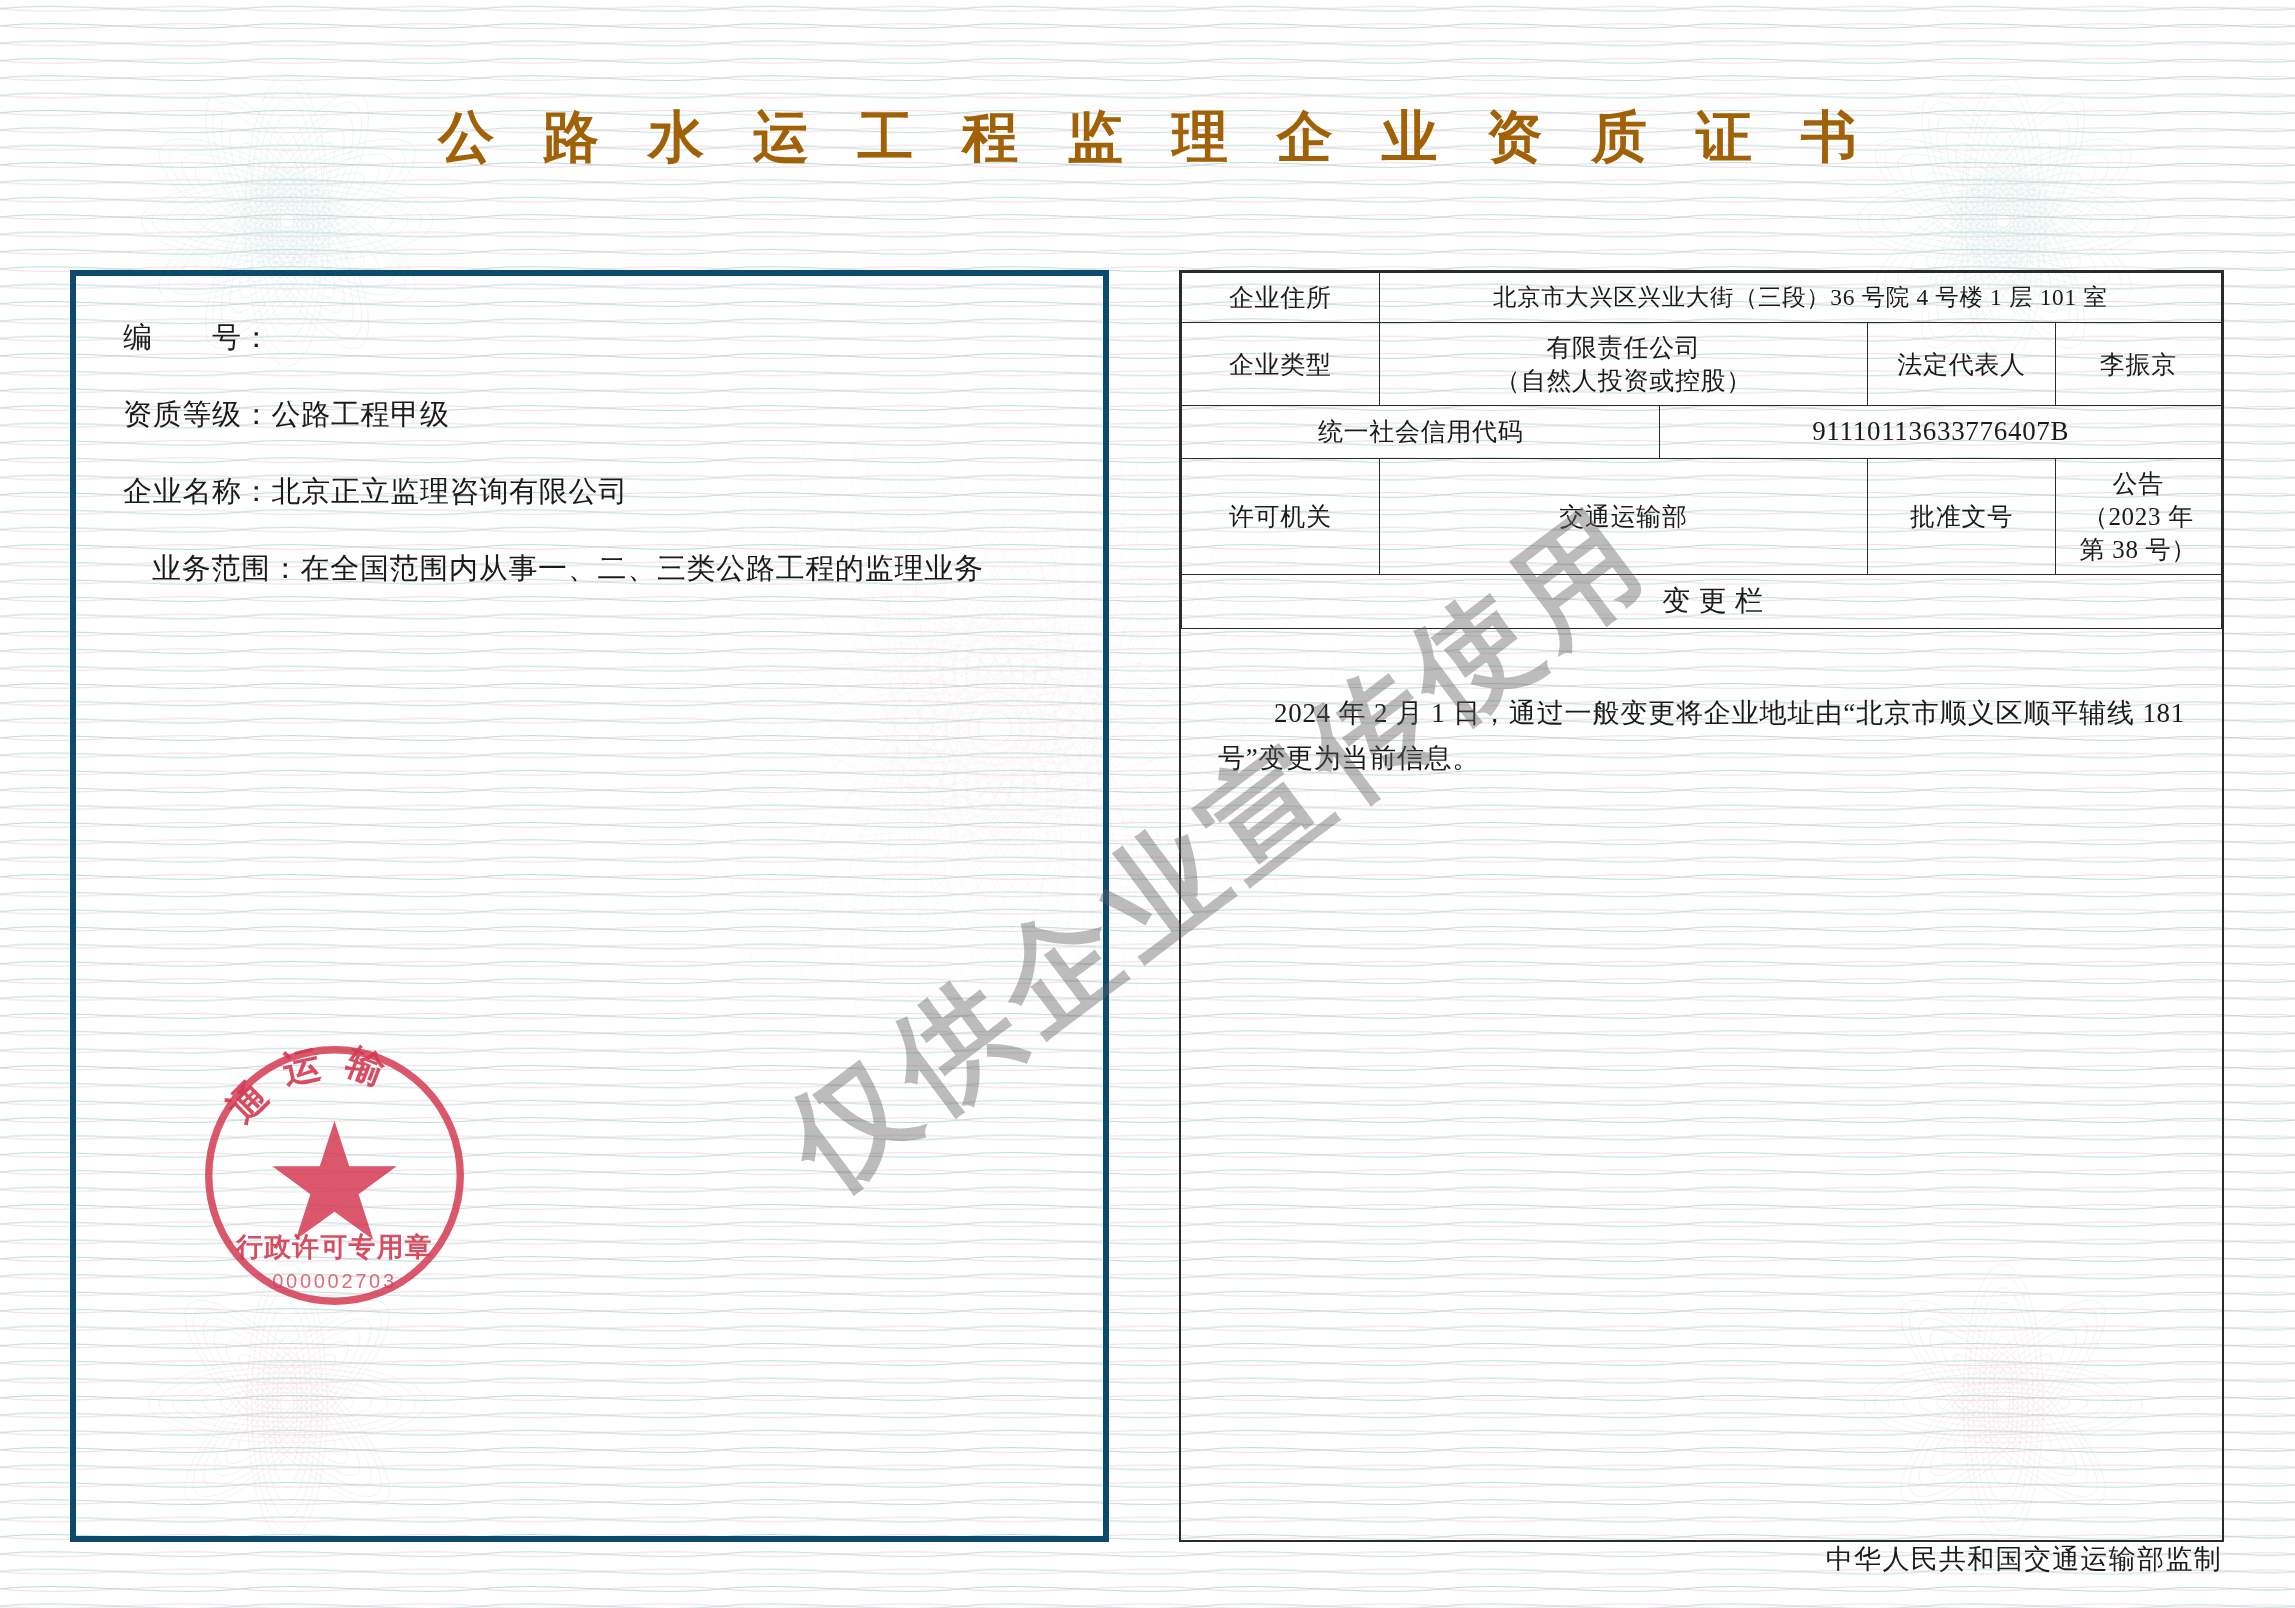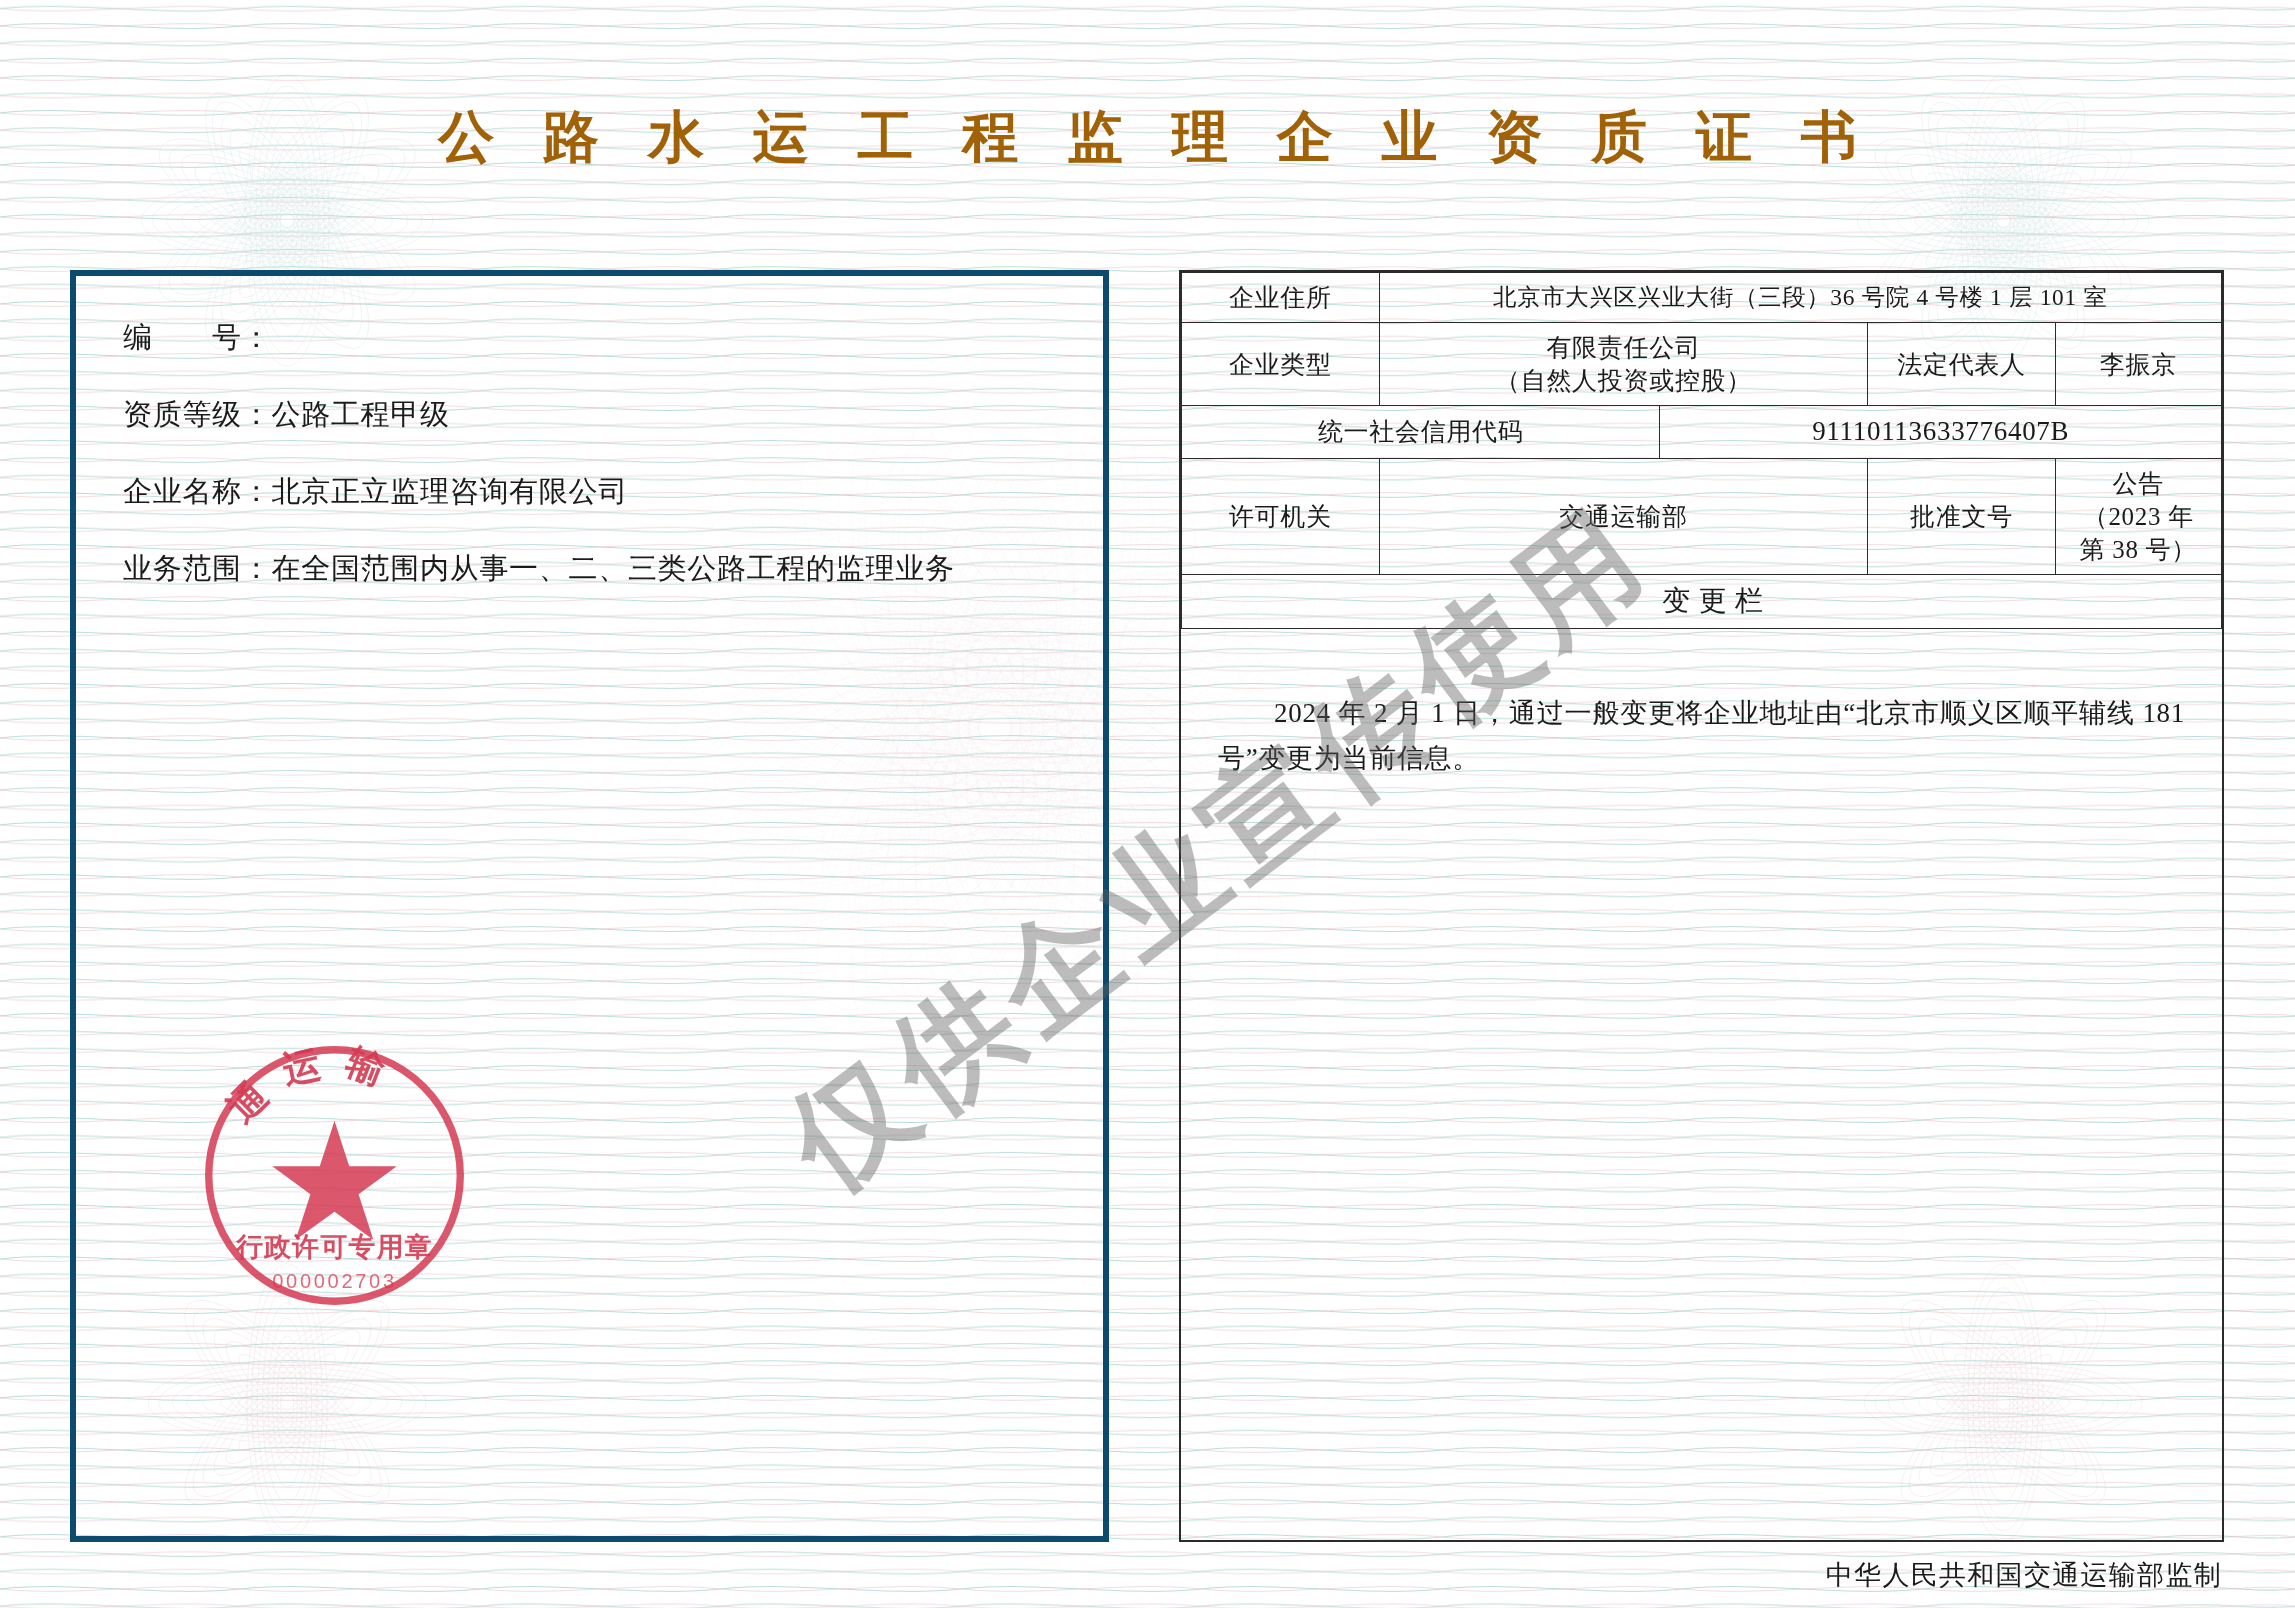--- a/index.html
+++ b/index.html
@@ -81,20 +81,21 @@
     flex: 0 0 auto;
     letter-spacing: 0.7px;
   }
   .lp-value {
     flex: 1 1 auto;
     white-space: normal;
     letter-spacing: 0.7px;
   }
   #lp-scope {
     width: 862px;
+    margin-left: 29px;
   }
   #lp-scope .lp-value {
     line-height: 1.5;
   }
 
   
   #left-bottom {
     position: absolute;
     left: 47px;
     bottom: 60px;
@@ -180,21 +181,21 @@
     left: 0;
     right: 0;
     top: 394px;
     bottom: 0;
   }
 
   
   #footer-note {
     position: absolute;
     right: 73px;
-    bottom: 16px;
+    bottom: 32px;
     font-size: 27px;
     letter-spacing: 1.3px;
   }
 
   
   #watermark {
     position: absolute;
     left: 701px;
     top: 768px;
     z-index: 6;

